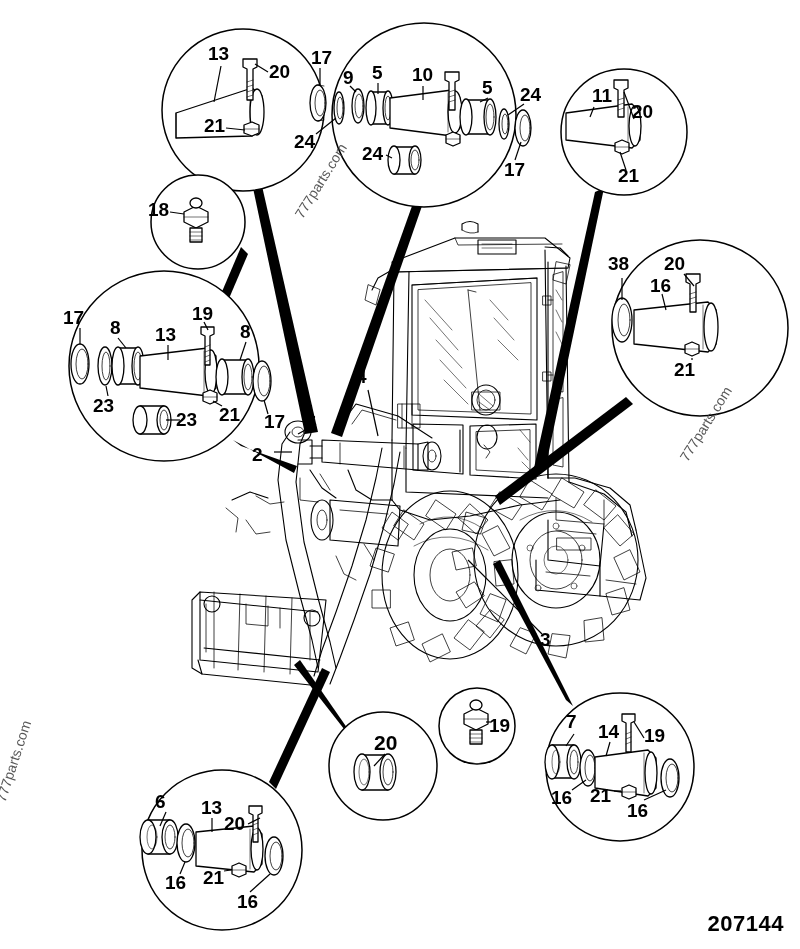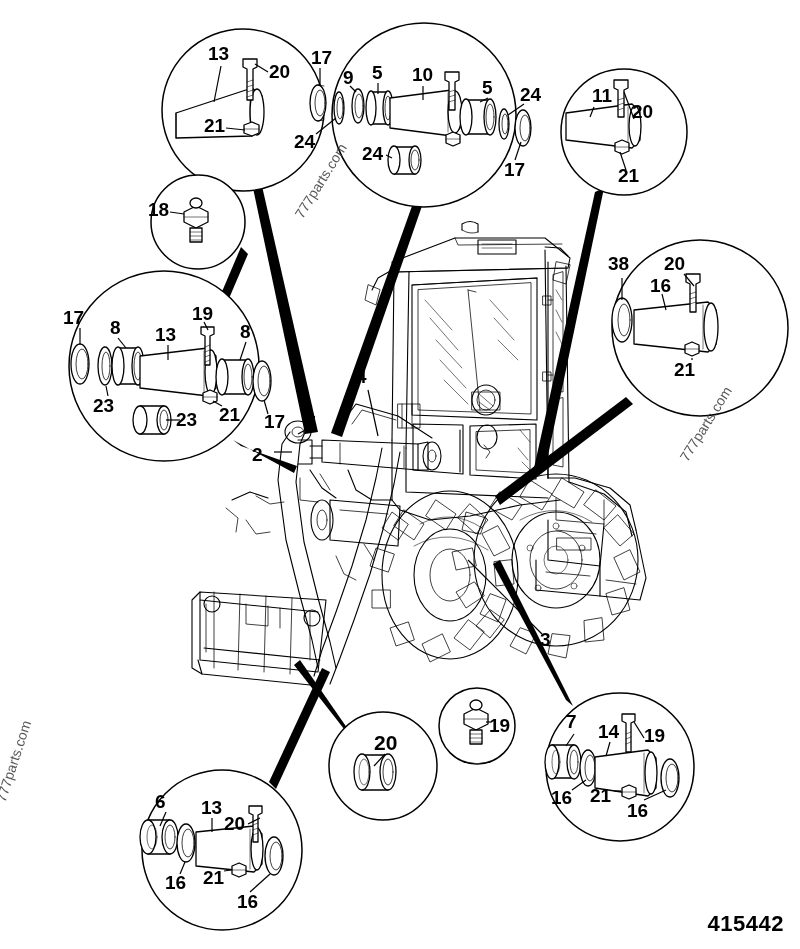--- a/index.html
+++ b/index.html
@@ -609,15 +609,15 @@
   <div class="num" style="left:201px; top:798px;">13</div>
   <div class="num" style="left:224px; top:814px;">20</div>
   <div class="num" style="left:165px; top:873px;">16</div>
   <div class="num" style="left:203px; top:868px;">21</div>
   <div class="num" style="left:237px; top:892px;">16</div>
 
   <div class="wm" style="left:305px; top:205px; transform: rotate(-58deg); transform-origin: left bottom;">777parts.com</div>
   <div class="wm" style="left:690px; top:448px; transform: rotate(-58deg); transform-origin: left bottom;">777parts.com</div>
   <div class="wm" style="left:8px; top:788px; transform: rotate(-72deg); transform-origin: left bottom;">777parts.com</div>
 
-  <div class="partno">415442</div>
+  <div class="partno">207144</div>
 
 </div>
 
 </body></html>

